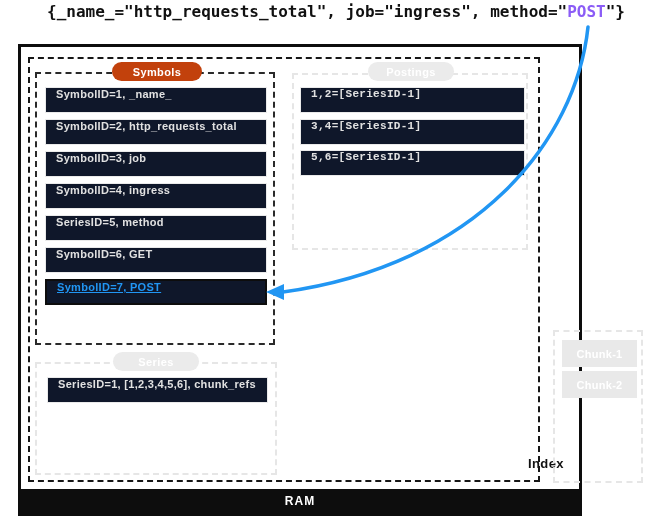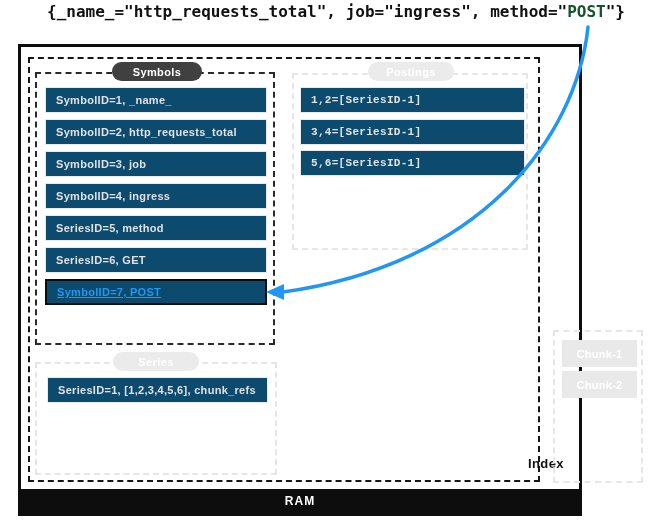--- a/index.html
+++ b/index.html
@@ -8,21 +8,21 @@
     font-family:"Liberation Sans",sans-serif;background:#ffffff;
   }
   
   .code-header{
     position:absolute;left:0;right:0;top:8;height:24;
     text-align:center;
     font-family:"DejaVu Sans Mono",monospace;
     font-weight:bold;font-size:16px;line-height:24px;color:#111111;
     white-space:nowrap;
   }
-  .code-header .hl{color:#14532d;}
+  .code-header .hl{color:#8b5cf6;}
   
   .outer-box{
     position:absolute;left:18px;top:44px;width:564px;height:472px;
     border:3px solid #0d0d0d;box-sizing:border-box;background:#ffffff;
   }
   .ram-bar{
     position:absolute;left:0;right:0;bottom:0;height:24px;
     background:#0d0d0d;color:#ffffff;
     font-size:12px;font-weight:bold;letter-spacing:1px;
     display:flex;align-items:center;justify-content:center;
@@ -42,31 +42,31 @@
   .postings-box{left:292px;top:73px;width:236px;height:177px;border:2px dashed #e6e6e6;}
   .series-box{left:35px;top:362px;width:242px;height:113px;border:2px dashed #e6e6e6;}
   .chunks-box{left:553px;top:330px;width:90px;height:153px;border:2px dashed #e6e6e6;}
   
   .pill{
     position:absolute;height:19px;border-radius:10px;
     font-size:11px;font-weight:bold;letter-spacing:.4px;
     display:flex;align-items:center;justify-content:center;
     z-index:5;color:#ffffff;
   }
-  .pill-dark{background:#404040;}
+  .pill-dark{background:#c2410c;}
   .pill-light{background:#ebebeb;}
   .symbols-pill{left:112px;top:62px;width:90px;}
   .postings-pill{left:368px;top:62px;width:86px;}
   .series-pill{left:113px;top:352px;width:86px;}
   
   .item{
     position:absolute;height:26px;box-sizing:border-box;
-    border:1px solid #eaeaea;background:#0c4a6e;
+    border:1px solid #eaeaea;background:#0f172a;
     font-size:11px;font-weight:bold;letter-spacing:.3px;color:#e1e1e1;
-    display:flex;align-items:center;padding-left:10px;
+    display:flex;align-items:flex-start;padding-left:10px;
     white-space:nowrap;overflow:hidden;
   }
   .sym-item{left:8px;width:222px;}
   .post-item{left:6px;width:225px;font-family:Liberation Mono, monospace;}
   .ser-item{left:10px;width:221px;}
   .item.active{border:2px solid #0d0d0d;color:#2196F3;text-decoration:underline;}
   .chunk{
     position:absolute;left:7px;width:75px;height:27px;
     background:#e9e9e9;color:#ffffff;
     font-size:11px;font-weight:bold;letter-spacing:.3px;
@@ -102,21 +102,21 @@
     <div class="item sym-item" style="top:77px">
         <span>SymbolID=3, job</span>
       </div>
     <div class="item sym-item" style="top:109px">
         <span>SymbolID=4, ingress</span>
       </div>
     <div class="item sym-item" style="top:141px">
         <span>SeriesID=5, method</span>
       </div>
     <div class="item sym-item" style="top:173px">
-        <span>SeriesID=6, GET</span>
+        <span>SymbolID=6, GET</span>
       </div>
     <div class="item sym-item active" style="top:205px">
         <span>SymbolID=7, POST</span>
       </div>
   </div>
   <div class="pill pill-dark symbols-pill">Symbols</div>
 
   <div class="section postings-box">
     <div class="item post-item" style="top:12px">
         <span>1,2=[SeriesID-1]</span>

